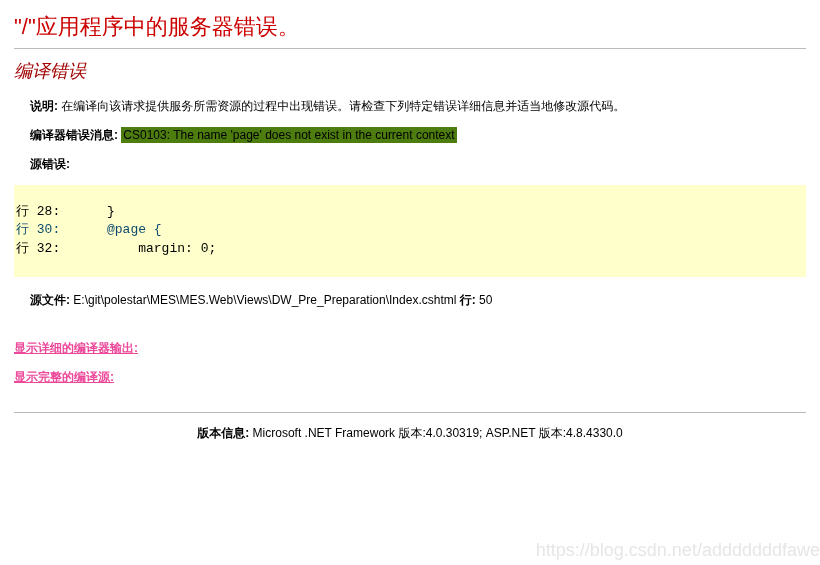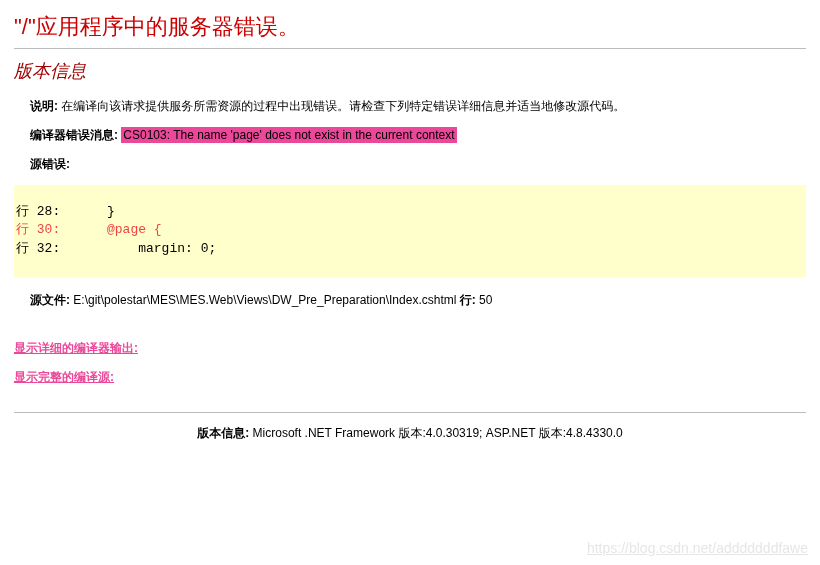--- a/index.html
+++ b/index.html
@@ -33,75 +33,74 @@
       margin: 10px 0 14px 0;
     }
     .para {
       margin: 10px 16px;
       line-height: 1.6;
     }
     .bold-label {
       font-weight: bold;
     }
     .compiler-msg {
-      background: #ec4899;
+      background: #4d7c0f;
       padding: 1px 2px;
     }
     .code-block {
       background: #ffffcc;
       padding: 18px 2px;
       font-family: Consolas, "Courier New", monospace;
       font-size: 13px;
       white-space: pre;
       margin: 8px 0 14px 0;
       line-height: 1.45;
     }
     .code-line {
       display: block;
     }
     .code-line.err {
-      color: #ef4444;
+      color: #0c4a6e;
     }
     .link {
       color: #ec4899;
       text-decoration: underline;
       font-weight: bold;
       display: inline-block;
       margin: 6px 0;
       cursor: pointer;
     }
     hr.bottom-rule {
       border: none;
       border-top: 1px solid #bbb;
       margin: 20px 0 12px 0;
     }
     .version {
       font-size: 12px;
       text-align: center;
     }
     .watermark {
       position: absolute;
-      right: 12px;
+      right: 0;
       top: 540px;
       color: #e6e6e6;
-      font-size: 14px;
+      font-size: 18px;
       font-family: Arial, sans-serif;
       pointer-events: none;
-      text-decoration: underline;
     }
   </style>
 </head>
 <body>
 
 
 
 <h1 class="title">"/"应用程序中的服务器错误。</h1>
 <hr class="top-rule">
 
-<h2 class="subtitle">版本信息</h2>
+<h2 class="subtitle">编译错误</h2>
 
 <div class="para">
   <span class="bold-label">说明:</span><span> 在编译向该请求提供服务所需资源的过程中出现错误。请检查下列特定错误详细信息并适当地修改源代码。</span>
 </div>
 
 <div class="para">
   <span class="bold-label">编译器错误消息: </span><span class="compiler-msg">CS0103: The name 'page' does not exist in the current context</span>
 </div>
 
 <div class="para">

